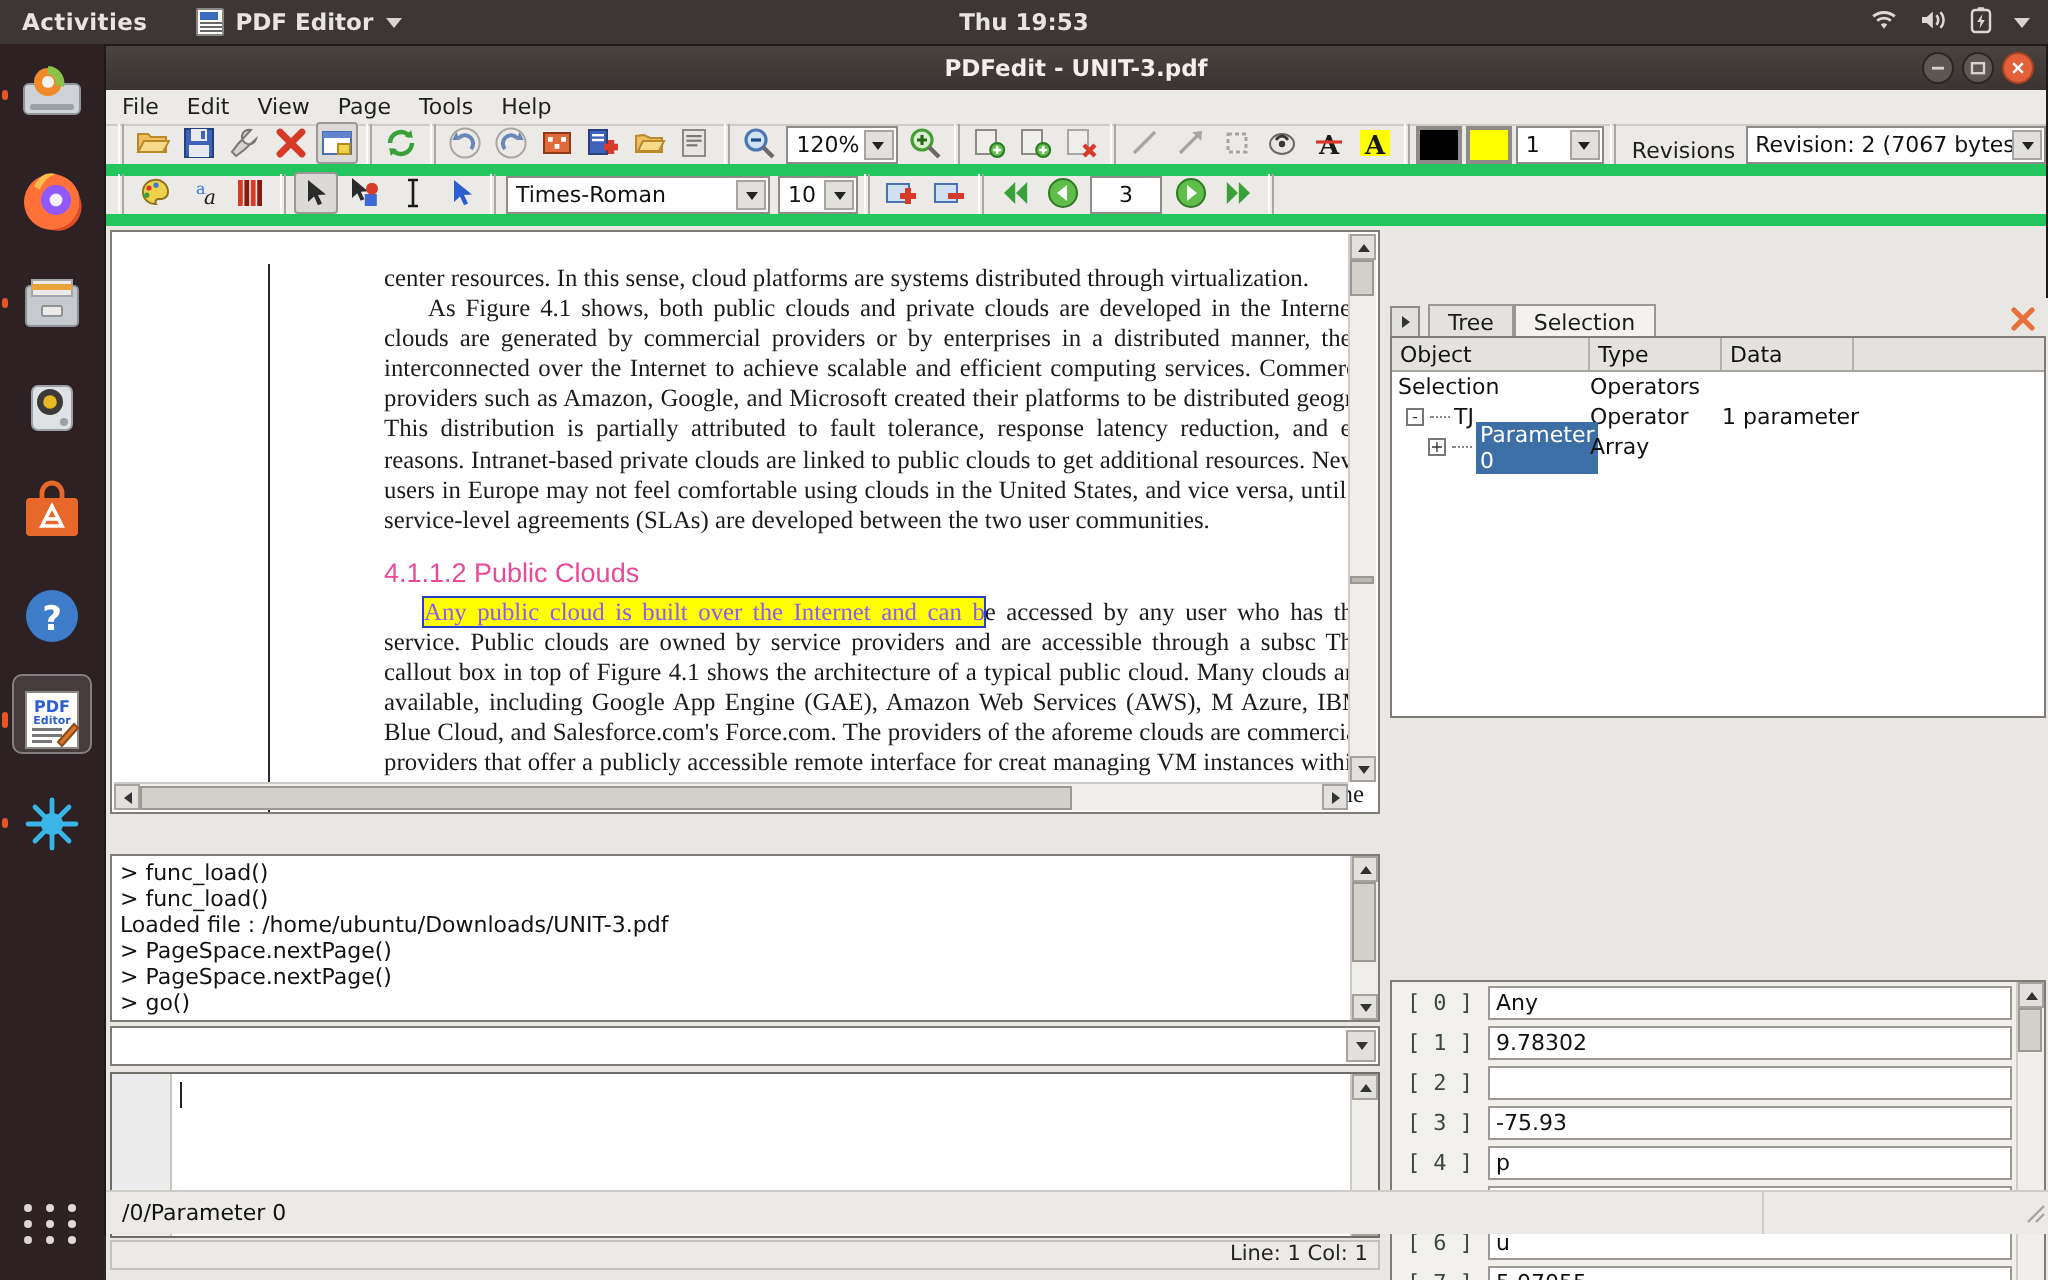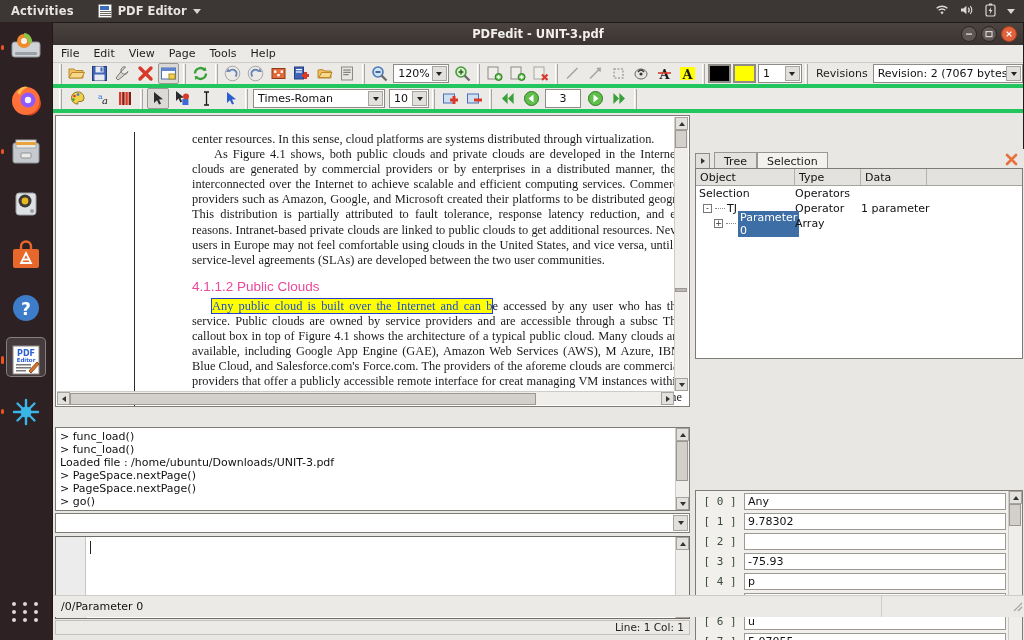--- a/index.html
+++ b/index.html
@@ -91,22 +91,22 @@
   
   .menubar {
     height: 18px; background: #eceae7; border-bottom: 1px solid #cfccc8;
     display: flex; align-items: center; padding-left: 8px; gap: 14px;
     font-size: 11px; color: #1e1e1e;
   }
   .menubar span { cursor: default; }
 
   
   .toolbar {
-    height: 25px; background: #eceae7; display: flex; align-items: center;
-    padding-left: 3px; border-bottom: 4px solid #22c55e;
+    height: 25px; background: #eceae7; display: flex; align-items: flex-end;
+    padding-left: 3px; border-bottom: 6px solid #22c55e;
   }
   .tb-sep {
     width: 3px; height: 20px; margin: 0 3px; border-left: 1px solid #fff;
     border-right: 1px solid #aaa7a3;
   }
   .tbtn {
     width: 22px; height: 21px; margin: 0 1px; display: flex;
     align-items: center; justify-content: center; border: 1px solid transparent;
     border-radius: 2px;
   }
@@ -156,21 +156,21 @@
     font-size: 12.4px; color: #1b1b1b; line-height: 15.1px;
     text-align: justify;
   }
   .doctext p { margin: 0; }
   .doctext .indent { text-indent: 22px; }
   .doctext h4 {
     font-family: "Liberation Sans", sans-serif; font-size: 13.5px;
     font-weight: normal; margin: 11px 0 5px 0; color: #ec4899;
   }
   .hl {
-    background: #ffff00; outline: 1px solid #2a3fd0; color: #1d4ed8;
+    background: #ffff00; outline: 1px solid #2a3fd0; color: #8b5cf6;
   }
   .hscroll {
     position: absolute; left: 1px; bottom: 1px; width: 617px; height: 14px;
     background: #f0eeeb; border-top: 1px solid #cfccc8;
     display: flex; align-items: center;
   }
   .vscroll-doc {
     position: absolute; right: 1px; top: 1px; width: 14px; bottom: 15px;
     background: #f0eeeb; border-left: 1px solid #cfccc8;
   }
@@ -323,20 +323,21 @@
 
 <div id="root">
 
   <div class="topbar">
     <div class="activities">Activities</div>
     <div class="appmenu">
       <span class="mini-pdf-icon"></span>
       <span>PDF Editor</span>
       <span class="caret-down"></span>
     </div>
+    <div class="clock">Thu 19:53</div>
     <div class="tray">
       <span>
         <svg width="14" height="12" viewBox="0 0 14 12">
             <path d="M7 10.4 L8.6 8.2 A2.6 2.6 0 0 0 5.4 8.2 Z" fill="#ddd8d6"></path>
             <path d="M1.6 4.2 A8.4 8.4 0 0 1 12.4 4.2" stroke="#ddd8d6" stroke-width="1.5" fill="none"></path>
             <path d="M3.6 6.3 A5.4 5.4 0 0 1 10.4 6.3" stroke="#ddd8d6" stroke-width="1.4" fill="none"></path>
           </svg>
       </span>
       <span>
         <svg width="14" height="12" viewBox="0 0 14 12">

